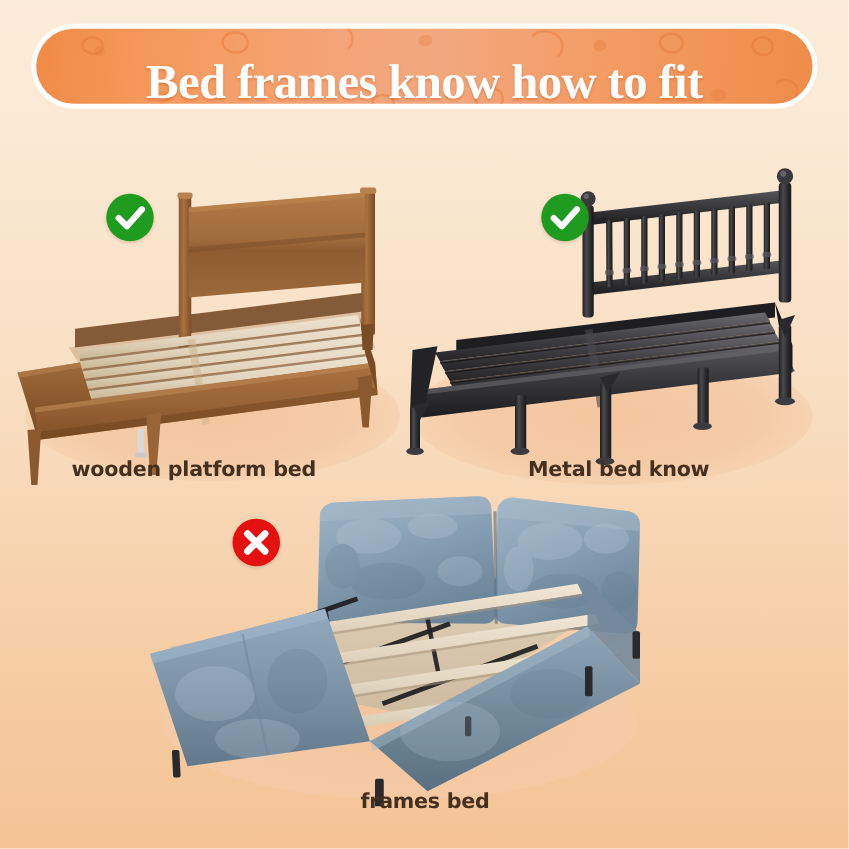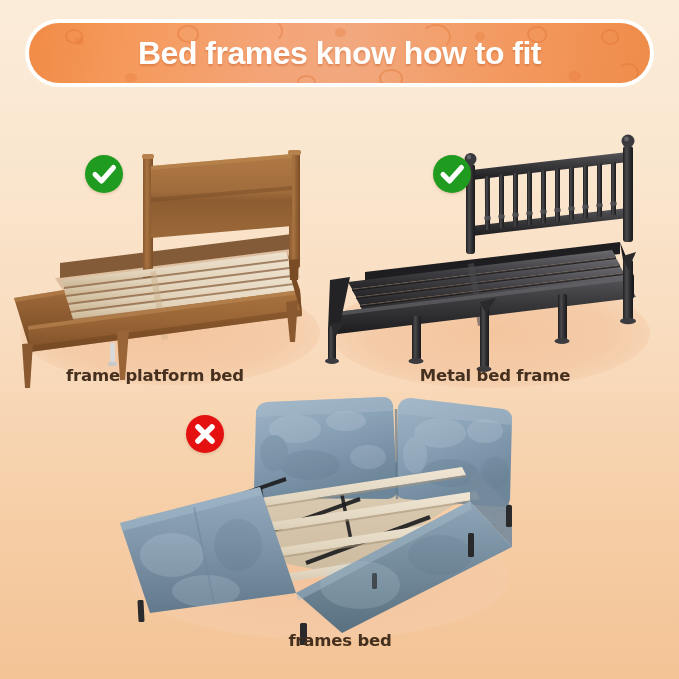--- a/index.html
+++ b/index.html
@@ -66,31 +66,31 @@
   }
   .doodle.arc {
     border-radius: 50%;
     border-color: rgba(226, 116, 52, 0.38);
     border-bottom-color: transparent;
     border-left-color: transparent;
   }
   #banner-title {
     position: absolute;
     left: 0;
-    top: 0;
+    top: 12px;
     width: 100%;
     height: 100%;
     display: flex;
     align-items: center;
     justify-content: center;
     color: #ffffff;
-    font-size: 32px;
+    font-size: 39px;
     font-weight: bold;
     letter-spacing: -0.5px;
-    font-family: Liberation Sans, sans-serif;
+    font-family: Liberation Serif, serif;
     text-shadow: 0 2px 2px rgba(200, 96, 40, 0.45);
     white-space: nowrap;
     z-index: 5;
   }
 
   
   .badge {
     position: absolute;
     width: 38px;
     height: 38px;
@@ -232,21 +232,21 @@
 
       <path d="M22,214 L33,213 L30,258 L25,258 Z" fill="#8a5930"></path>
       <path d="M117,202 L129,200 L125,250 L120,250 Z" fill="#9a6536"></path>
       <path d="M286,172 L298,170 L295,212 L290,212 Z" fill="#8a5930"></path>
       <path d="M289,130 L299,129 L298,150 L290,150 Z" fill="#7a4c26"></path>
 
       <rect x="110" y="213" width="5" height="22" fill="#d9d9d9"></rect>
       <rect x="108" y="232" width="9" height="4" rx="1.5" fill="#c9c9c9"></rect>
     </svg>
 
-    <div class="bed-label" style="left:0; top:236px; width:310px;">frame platform bed</div>
+    <div class="bed-label" style="left:0; top:236px; width:310px;">wooden platform bed</div>
   </div>
 
   <div class="badge badge-ok" style="left:85px; top:155px;">
     <svg width="38" height="38" viewBox="0 0 38 38">
       <path d="M10 19.5 L16.5 26 L28.5 12.5" stroke="#ffffff" stroke-width="5" stroke-linecap="round" stroke-linejoin="round" fill="none"></path>
     </svg>
   </div>
 
   <div class="bed-card" style="left:320px; top:130px; width:350px; height:270px;">
 
@@ -351,21 +351,21 @@
         <ellipse cx="164" cy="239" rx="7.5" ry="3"></ellipse>
         <ellipse cx="242" cy="211" rx="7.5" ry="3"></ellipse>
         <ellipse cx="308" cy="191" rx="8" ry="3.2"></ellipse>
       </g>
 
       <path d="M160,172 L176,168 L166,184 Z" fill="#2a2a2d"></path>
       <path d="M303,126 L316,122 L308,140 Z" fill="#2a2a2d"></path>
       <path d="M10,194 L24,192 L16,206 Z" fill="#2a2a2d"></path>
     </svg>
 
-    <div class="bed-label" style="left:20px; top:236px; width:310px;">Metal bed frame</div>
+    <div class="bed-label" style="left:20px; top:236px; width:310px;">Metal bed know</div>
   </div>
 
   <div class="badge badge-ok" style="left:433px; top:155px;">
     <svg width="38" height="38" viewBox="0 0 38 38">
       <path d="M10 19.5 L16.5 26 L28.5 12.5" stroke="#ffffff" stroke-width="5" stroke-linecap="round" stroke-linejoin="round" fill="none"></path>
     </svg>
   </div>
 
   <div class="bed-card" style="left:110px; top:395px; width:420px; height:250px;">
 

